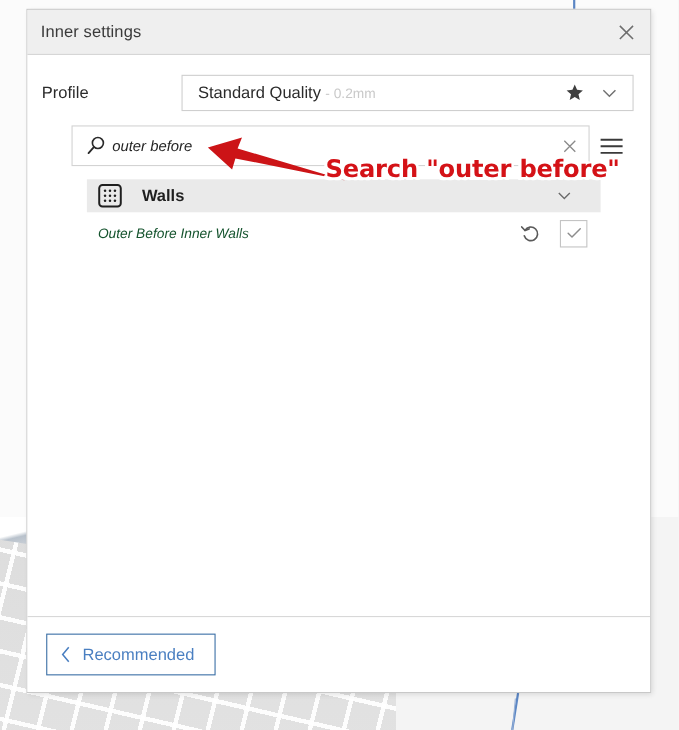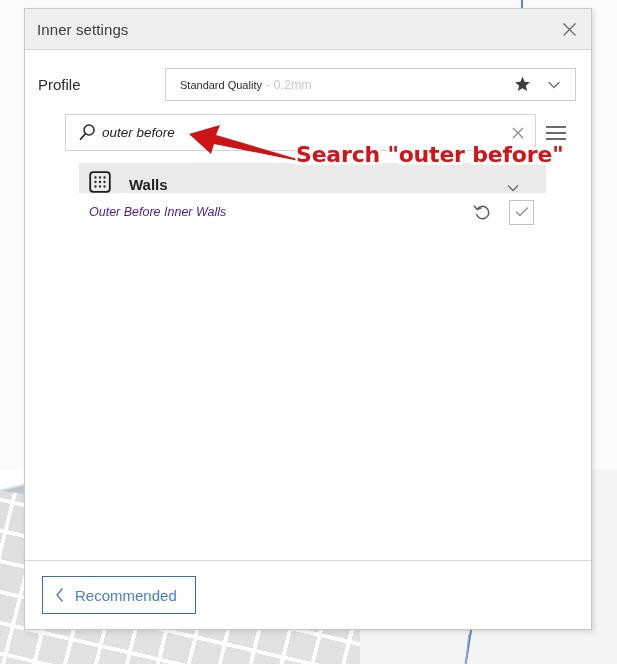--- a/index.html
+++ b/index.html
@@ -152,21 +152,21 @@
     flex: 1 1 auto;
     height: 33px;
     border: 1px solid #cfcfcf;
     background: #fff;
     display: flex;
     align-items: center;
     padding: 0 6px 0 14px;
     cursor: pointer;
   }
   #profile-name {
-    font-size: 11px;
+    font-size: 15px;
     color: #2b2b2b;
   }
   #profile-variant {
     font-size: 12.5px;
     color: #c9c9c9;
     margin-left: 4px;
   }
   #profile-spacer { flex: 1 1 auto; }
   #star-icon { margin-right: 16px; display: flex; }
   #profile-chevron { margin-right: 8px; display: flex; }
@@ -212,21 +212,21 @@
 
   
   #settings-list { margin-top: 12px; }
 
   .category-row {
     margin-left: 54px;
     margin-right: 45px;
     height: 30px;
     background: #eaeaea;
     display: flex;
-    align-items: flex-end;
+    align-items: center;
     padding: 0 26px 0 10px;
     cursor: pointer;
   }
   .category-icon { display: flex; flex: 0 0 auto; }
   .category-label {
     font-size: 15px;
     font-weight: bold;
     color: #1f1f1f;
     margin-left: 18px;
   }
@@ -237,21 +237,21 @@
     margin-left: 54px;
     margin-right: 45px;
     height: 38px;
     display: flex;
     align-items: center;
     padding-left: 10px;
   }
   .setting-label {
     font-size: 12.5px;
     font-style: italic;
-    color: #4c1d95;
+    color: #14532d;
     flex: 0 0 auto;
   }
   .setting-spacer { flex: 1 1 auto; }
   .revert-button {
     width: 26px; height: 26px;
     display: flex; align-items: center; justify-content: center;
     cursor: pointer;
     margin-right: 14px;
   }
   .setting-checkbox {

